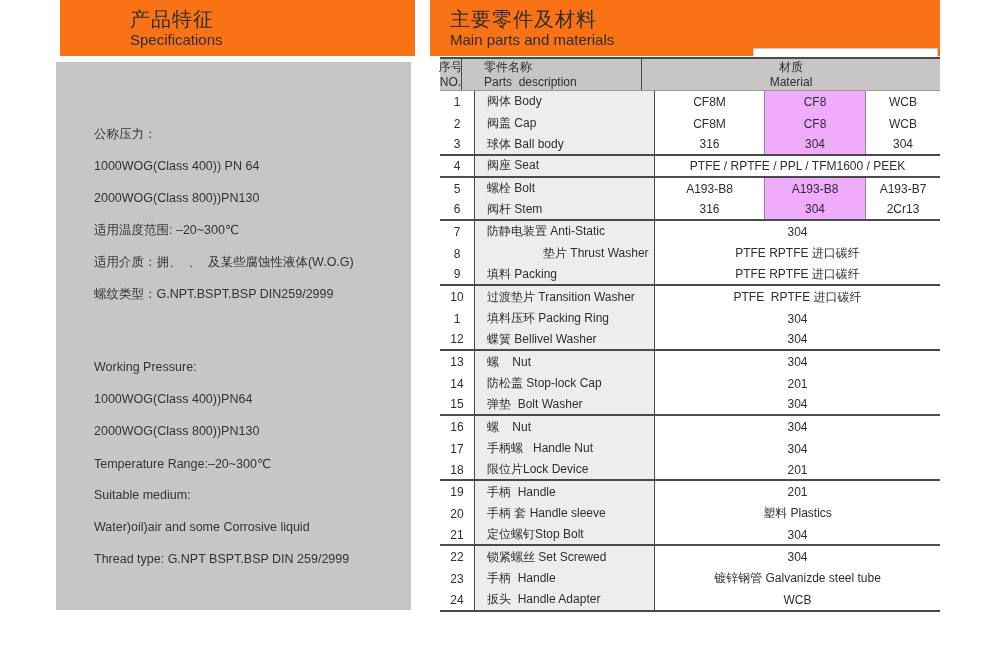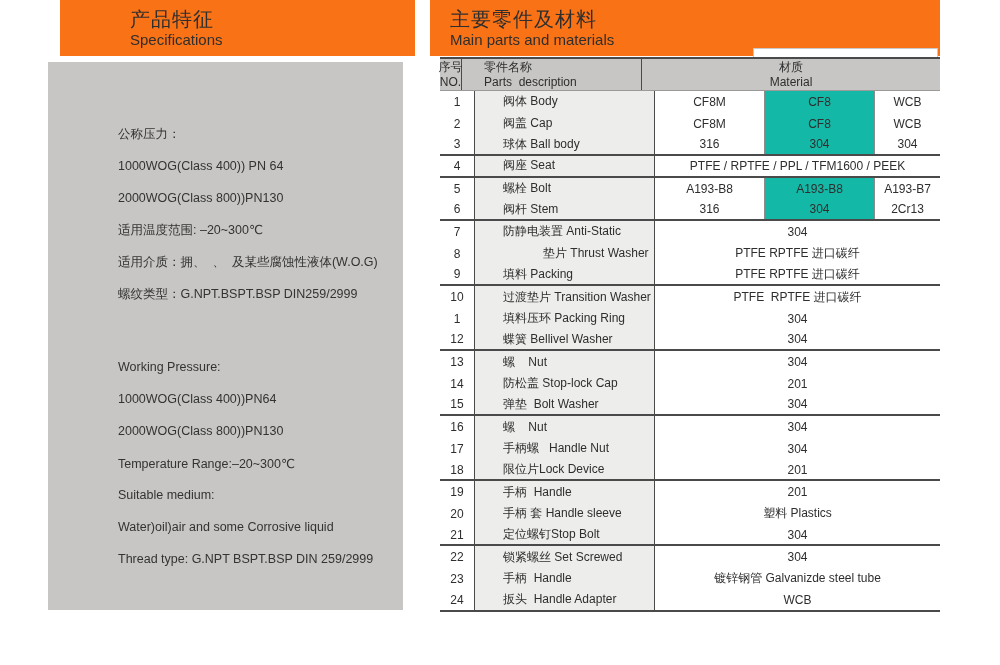--- a/index.html
+++ b/index.html
@@ -11,48 +11,48 @@
   
   .band{position:absolute;top:0;height:56px;background:#f97316;box-sizing:border-box;}
   .band-left{left:60px;width:355px;padding:7px 0 0 70px;}
   .band-right{left:430px;width:510px;padding:7px 0 0 20px;}
   .title-cn{font-size:20px;font-weight:500;line-height:24px;letter-spacing:1px;}
   .title-en{font-size:15px;line-height:18px;}
   
   .notch{position:absolute;left:753px;top:48px;width:185px;height:9px;background:#ffffff;
     border:1px solid #c9c9c9;border-bottom:none;box-sizing:border-box;}
   
-  .specs-box{position:absolute;left:48px;top:62px;width:355px;height:548px;
-    background:#c7c6c4;box-sizing:border-box;padding:56px 10px 0 70px;}
+  .specs-box{position:absolute;left:56px;top:62px;width:355px;height:548px;
+    background:#c7c6c4;box-sizing:border-box;padding:56px 10px 0 38px;}
   .spec-line{height:32px;display:flex;align-items:center;font-size:12.5px;
     white-space:pre;color:#333331;}
   .spec-gap{height:41px;}
   
   .parts-table{position:absolute;left:440px;top:57px;width:500px;box-sizing:border-box;}
   .t-head{display:flex;background:#c7c6c4;height:34px;box-sizing:border-box;
     border-top:2px solid #4a4a4a;border-bottom:1px solid #9a9a9a;}
   .t-head .hc{display:flex;flex-direction:column;justify-content:center;font-size:12px;
     line-height:15px;box-sizing:border-box;white-space:pre;}
   .h-no{width:22px;align-items:center;text-align:center;border-right:1.5px solid #4a4a4a;}
   .h-desc{width:180px;padding-left:22px;border-right:1.5px solid #4a4a4a;}
   .h-mat{flex:1;align-items:center;text-align:center;}
   .t-row{display:flex;height:21.7px;box-sizing:border-box;align-items:stretch;
     font-size:12px;}
   .t-row.group-end{border-bottom:2px solid #4a4a4a;}
   .c-no{width:35px;display:flex;align-items:center;justify-content:center;
     border-right:1.5px solid #4a4a4a;box-sizing:border-box;}
-  .c-desc{width:180px;display:flex;align-items:center;padding-left:28px;
+  .c-desc{width:180px;display:flex;align-items:center;padding-left:12px;
     border-right:1.5px solid #4a4a4a;box-sizing:border-box;background:#ededeb;
     white-space:pre;}
   .c-desc.indent{padding-left:68px;}
   .c-mat{flex:1;display:flex;align-items:stretch;}
   .m-span{flex:1;display:flex;align-items:center;justify-content:center;white-space:pre;}
   .m-cell{display:flex;align-items:center;justify-content:center;box-sizing:border-box;}
   .m-cell.m1{width:110px;border-right:1px solid #8c8c8c;}
-  .m-cell.m2{width:110px;border-right:1px solid #8c8c8c;background:#14b8a6;}
+  .m-cell.m2{width:101px;border-right:1px solid #8c8c8c;background:#f0abfc;}
   .m-cell.m3{flex:1;}
 </style>
 </head>
 <body>
 
 <div class="band band-left">
   <div class="title-cn">产品特征</div>
   <div class="title-en">Specifications</div>
 </div>
 

